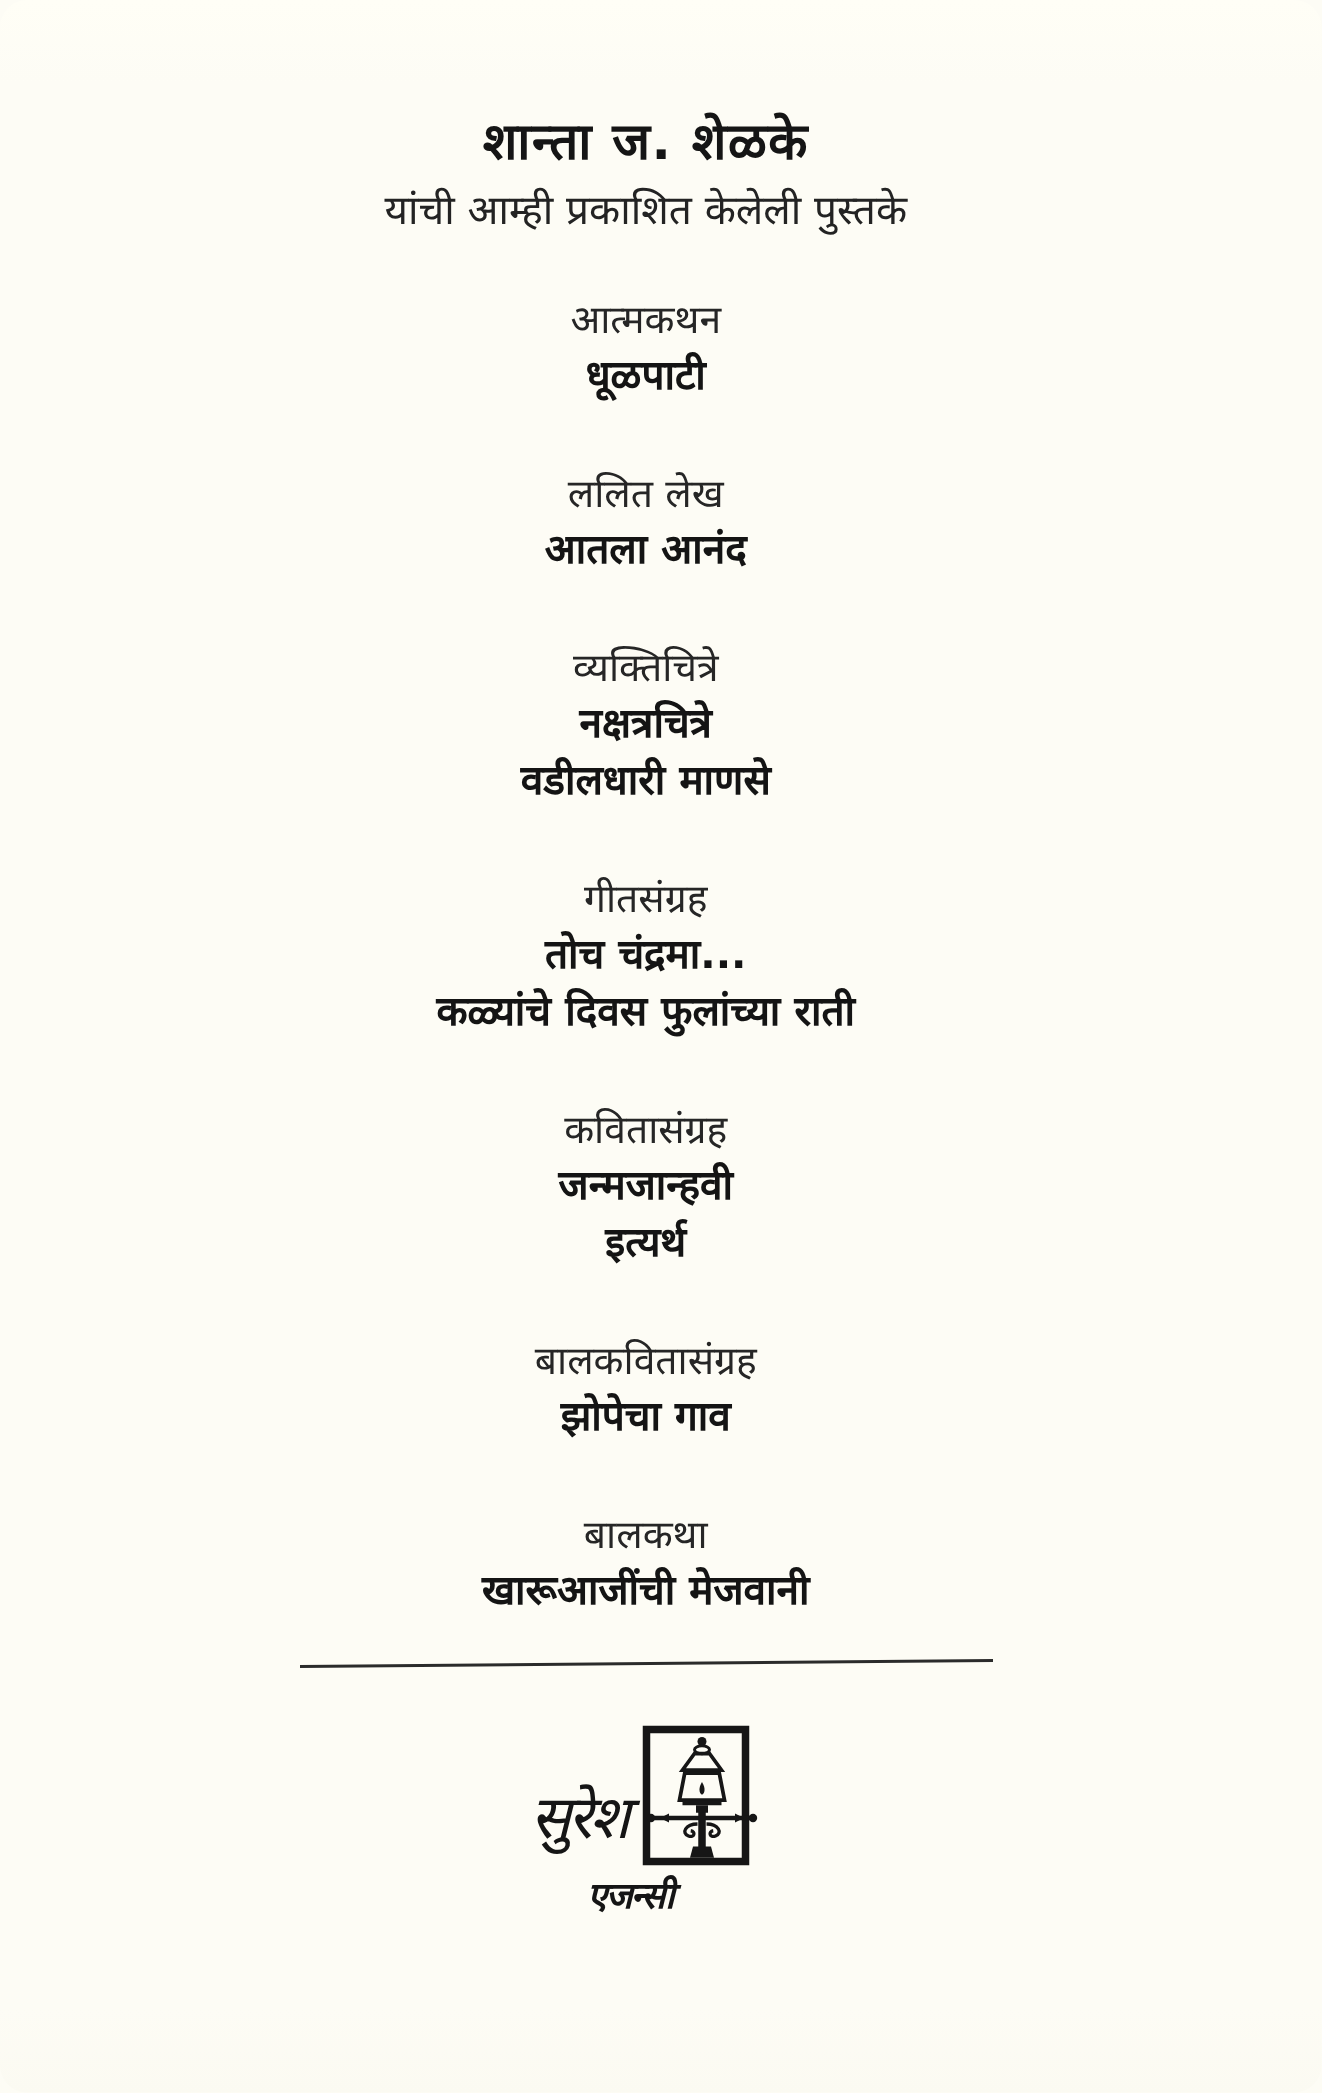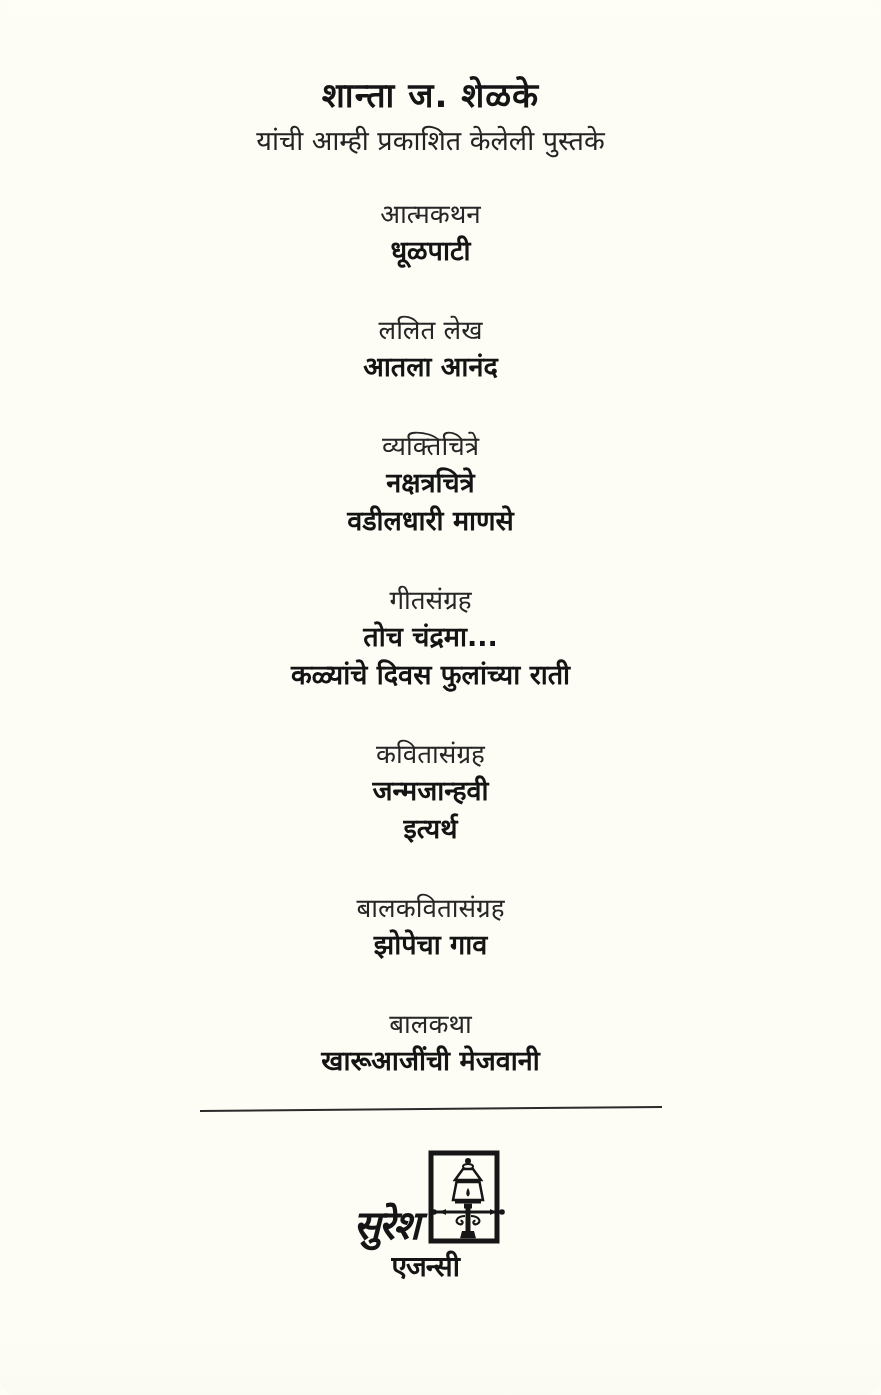--- a/index.html
+++ b/index.html
@@ -57,34 +57,35 @@
     transform: rotate(-0.5deg);
   }
   .logo {
     position: relative;
     width: 150px; height: 165px;
     margin: 36px auto 0;
   }
   .logo svg { position: absolute; left: 70px; top: 2px; }
   .pub-line1 {
     position: absolute;
-    left: -2px; top: 50px;
+    left: -2px; top: 36px;
     font-family: "DejaVu Serif", "Liberation Serif", serif;
     font-style: italic;
-    font-weight: bold;
+    font-weight: normal;
     font-size: 40px;
     color: #151515;
     letter-spacing: -2px;
   }
   .pub-line2 {
     position: absolute;
     left: 36px; top: 100px;
     font-family: "DejaVu Serif", "Liberation Serif", serif;
+    font-style: italic;
     font-weight: bold;
-    font-size: 28px;
+    font-size: 24px;
     color: #151515;
     letter-spacing: -1px;
   }
 </style>
 </head>
 <body>
 
 <div class="page">
   <div class="content">
 

